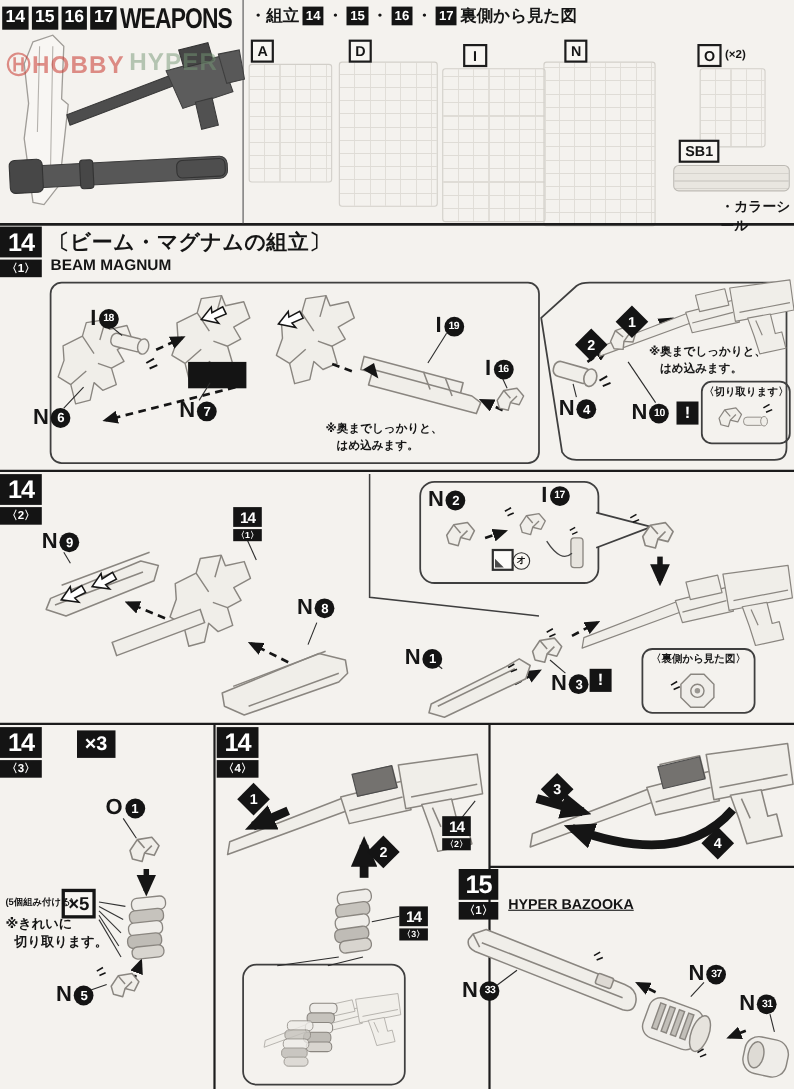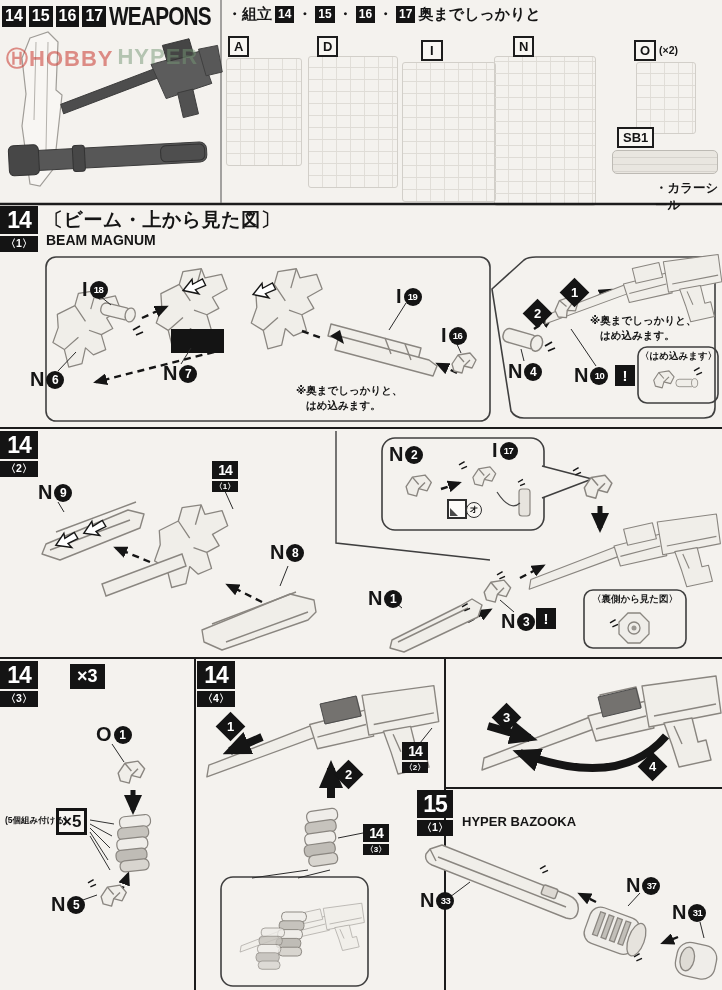--- a/index.html
+++ b/index.html
@@ -24,21 +24,21 @@
     background:repeating-linear-gradient(180deg,#e9e6e0 0 6px,#d6d3cd 6px 7px);}
   .sealnote{position:absolute;font-size:12.5px;font-weight:700;z-index:3;}
   
   .secbadge{position:absolute;display:flex;flex-direction:column;gap:2px;z-index:4;}
   .secbadge .bn{background:#141414;color:#fff;text-align:center;font-weight:900;}
   .secbadge .bs{background:#141414;color:#fff;text-align:center;font-weight:700;}
   .big{width:38px;} .big .bn{font-size:23px;line-height:1.15;letter-spacing:-1px;padding:1px 0;} .big .bs{font-size:10.5px;padding:1px 0;}
   .refbadge{width:26px;} .refbadge .bn{font-size:14px;letter-spacing:-1px;padding:1px 0;} .refbadge .bs{font-size:8px;padding:0;}
   .jt{position:absolute;font-weight:900;font-size:19px;letter-spacing:0.5px;z-index:3;white-space:nowrap;}
   .et{position:absolute;font-weight:900;font-size:14px;z-index:3;white-space:nowrap;}
-  .jt15{font-size:17px;} .et15{font-size:13px;}
+  .jt15{font-size:17px;} .et15{font-size:13px;text-decoration:underline;}
   
   .plabel{position:absolute;display:flex;align-items:center;gap:2px;z-index:3;}
   .pl{font-size:20px;font-weight:700;}
   .pn{width:18px;height:18px;border-radius:50%;background:#141414;color:#fff;display:flex;align-items:center;justify-content:center;font-weight:700;font-size:12px;}
   .pn2{font-size:9.5px;letter-spacing:-0.5px;}
   .step{position:absolute;width:21px;height:21px;background:#141414;display:flex;align-items:center;justify-content:center;transform:rotate(45deg);z-index:3;}
   .step span{transform:rotate(-45deg);color:#fff;font-weight:900;font-size:13px;}
   .warnbox{position:absolute;width:20px;height:21px;background:#141414;color:#fff;display:flex;align-items:center;justify-content:center;font-weight:900;font-size:15px;z-index:3;}
   .note{position:absolute;font-size:10.5px;font-weight:700;line-height:1.45;z-index:3;white-space:nowrap;}
   .note .ind{padding-left:10px;}
@@ -318,42 +318,42 @@
 
   <div class="pheading" style="left:227px;top:5px">
     <span>・組立</span>
     <span class="hbox">14</span>
     <span>・</span>
     <span class="hbox">15</span>
     <span>・</span>
     <span class="hbox">16</span>
     <span>・</span>
     <span class="hbox">17</span>
-    <span>奥までしっかりと</span>
+    <span>裏側から見た図</span>
   </div>
   <span class="runnerlabel" style="left:228px;top:36px">A</span>
   <div class="runner" style="left:226px;top:58px;width:74px;height:106px"></div>
   <span class="runnerlabel" style="left:317px;top:36px">D</span>
   <div class="runner" style="left:308px;top:56px;width:88px;height:130px"></div>
   <span class="runnerlabel" style="left:421px;top:40px;padding:2px 7px">I</span>
   <div class="runner" style="left:402px;top:62px;width:92px;height:138px"></div>
   <span class="runnerlabel" style="left:513px;top:36px">N</span>
   <div class="runner" style="left:494px;top:56px;width:100px;height:148px"></div>
   <span class="runnerlabel" style="left:634px;top:40px">O</span>
   <span class="oqty" style="left:659px;top:44px">(×2)</span>
   <div class="runner" style="left:636px;top:62px;width:58px;height:70px"></div>
   <span class="runnerlabel" style="left:617px;top:127px">SB1</span>
   <div class="sealsheet" style="left:612px;top:150px;width:104px"></div>
   <div class="sealnote" style="left:655px;top:180px">・カラーシール</div>
 
   <div class="secbadge big" style="left:0;top:206px">
     <span class="bn">14</span>
     <span class="bs">〈1〉</span>
   </div>
-  <div class="jt" style="left:44px;top:207px">〔ビーム・上から見た図〕</div>
+  <div class="jt" style="left:44px;top:207px">〔ビーム・マグナムの組立〕</div>
   <div class="et" style="left:46px;top:232px">BEAM MAGNUM</div>
 
   <div class="plabel" style="left:82px;top:278px">
       <span class="pl">I</span>
       <span class="pn pn2">18</span>
     </div>
   <div class="plabel" style="left:30px;top:368px">
       <span class="pl">N</span>
       <span class="pn">6</span>
     </div>
@@ -385,21 +385,21 @@
       <span>2</span>
     </div>
   <div class="note" style="left:296px;top:383px">
     <div>※奥までしっかりと、</div>
     <div class="ind">はめ込みます。</div>
   </div>
   <div class="note" style="left:590px;top:313px">
     <div>※奥までしっかりと、</div>
     <div class="ind">はめ込みます。</div>
   </div>
-  <div class="vlabel" style="left:640px;top:350px;width:76px">〈はめ込みます〉</div>
+  <div class="vlabel" style="left:640px;top:350px;width:76px">〈切り取ります〉</div>
 
   <div class="secbadge big" style="left:0;top:431px">
     <span class="bn">14</span>
     <span class="bs">〈2〉</span>
   </div>
   <div class="secbadge refbadge" style="left:212px;top:461px">
     <span class="bn">14</span>
     <span class="bs">〈1〉</span>
   </div>
   <div class="plabel" style="left:38px;top:481px">
@@ -435,20 +435,24 @@
     <span class="bn">14</span>
     <span class="bs">〈3〉</span>
   </div>
   <div class="xboxblack" style="left:70px;top:664px">×3</div>
   <div class="plabel" style="left:96px;top:723px">
       <span class="pl">O</span>
       <span class="pn">1</span>
     </div>
   <div class="x5box" style="left:56px;top:808px">×5</div>
   <div class="smallnote" style="left:5px;top:815px">(5個組み付ける)</div>
+  <div class="cutnote" style="left:5px;top:832px">
+    <div>※きれいに</div>
+    <div style="padding-left:8px">切り取ります。</div>
+  </div>
   <div class="plabel" style="left:51px;top:893px">
       <span class="pl">N</span>
       <span class="pn">5</span>
     </div>
 
   <div class="secbadge big" style="left:197px;top:661px">
     <span class="bn">14</span>
     <span class="bs">〈4〉</span>
   </div>
   <div class="step" style="left:220px;top:716px">

